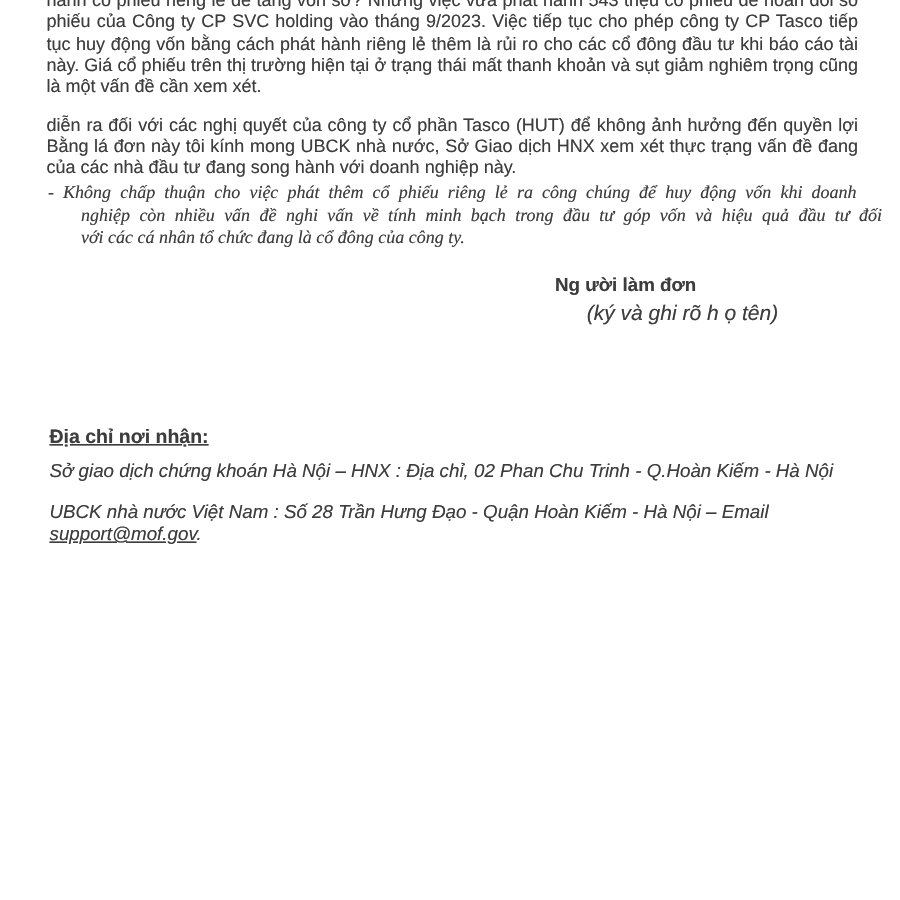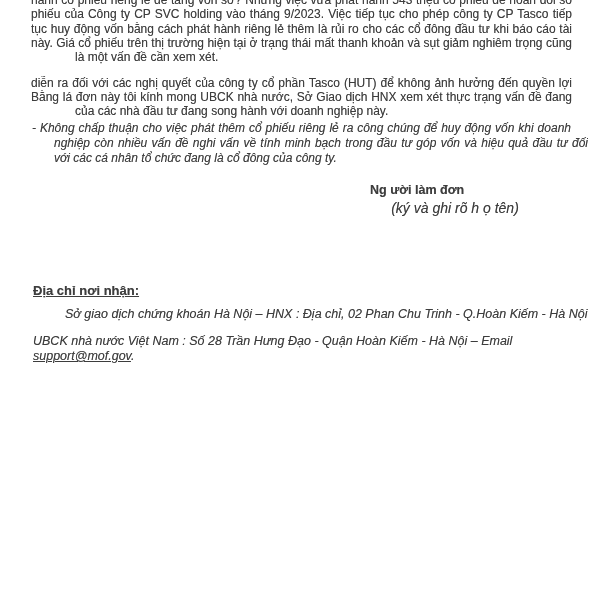--- a/index.html
+++ b/index.html
@@ -7,26 +7,26 @@
     width:600px; height:600px;
     background:#ffffff;
     font-family:"Liberation Sans", sans-serif;
     color:#3d3d3d;
     overflow:hidden;
     position:relative;
     text-shadow: 0 0 0.35px rgba(70,70,70,.55);
   }
   .para { position:absolute; font-size:12px; line-height:14.35px; }
   .ln { height:14.35px; overflow:hidden; text-align:justify; text-align-last:justify; }
-  .ln.last { text-align:left; text-align-last:left;margin-left:44px; }
+  .ln.last { text-align:left; text-align-last:left; }
 
   #para1 { top:-7px;  left:31px; width:541px; }
   #para2 { top:75.5px; left:31px; width:541px; }
   #para3 { top:120.5px; left:32px; width:539px; font-style:italic; line-height:15px; }
-  #para3 .ln { height:15px; }
+  #para3 .ln { height:15px;font-family:Liberation Serif, serif; }
   #para3 .ln.cont { width:534px; margin-left:22px; }
 
   #sig-title {
     position:absolute; top:183px; left:370px; width:170px;
     text-align:left; font-weight:bold; font-size:12.5px;
   }
   #sig-note {
     position:absolute; top:199.5px; left:370px; width:170px;
     text-align:center; font-style:italic; font-size:14px;
   }
@@ -34,21 +34,21 @@
   #recip-heading {
     position:absolute; top:283px; left:33px;
     font-weight:bold; font-size:13px;text-align:right;
   }
   #recip-heading .u { text-decoration:underline; }
 
   .addr {
     position:absolute; left:33px;
     font-style:italic; font-size:12.5px; white-space:nowrap;
   }
-  #addr1 { top:307px;margin-left:32px; }
+  #addr1 { top:307px; }
   #addr2 { top:334px;text-align:right; }
   #addr3 { top:349px; }
   #addr3 .email { text-decoration:underline; }
 </style>
 </head>
 <body>
 
 <div class="para" id="para1">
   <div class="ln">hành cổ phiếu riêng lẻ để tăng vốn sở? Nhưng việc vừa phát hành 543 triệu cổ phiếu để hoán đổi số cổ</div>
   <div class="ln">phiếu của Công ty CP SVC holding vào tháng 9/2023. Việc tiếp tục cho phép công ty CP Tasco tiếp</div>

